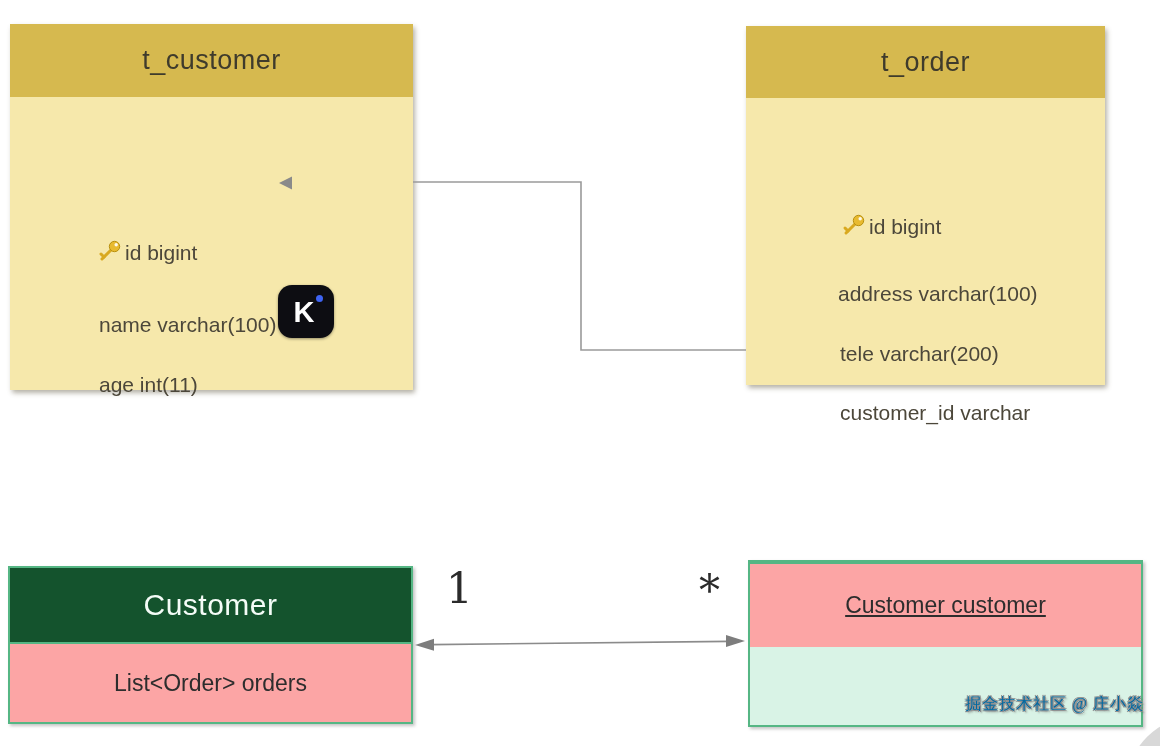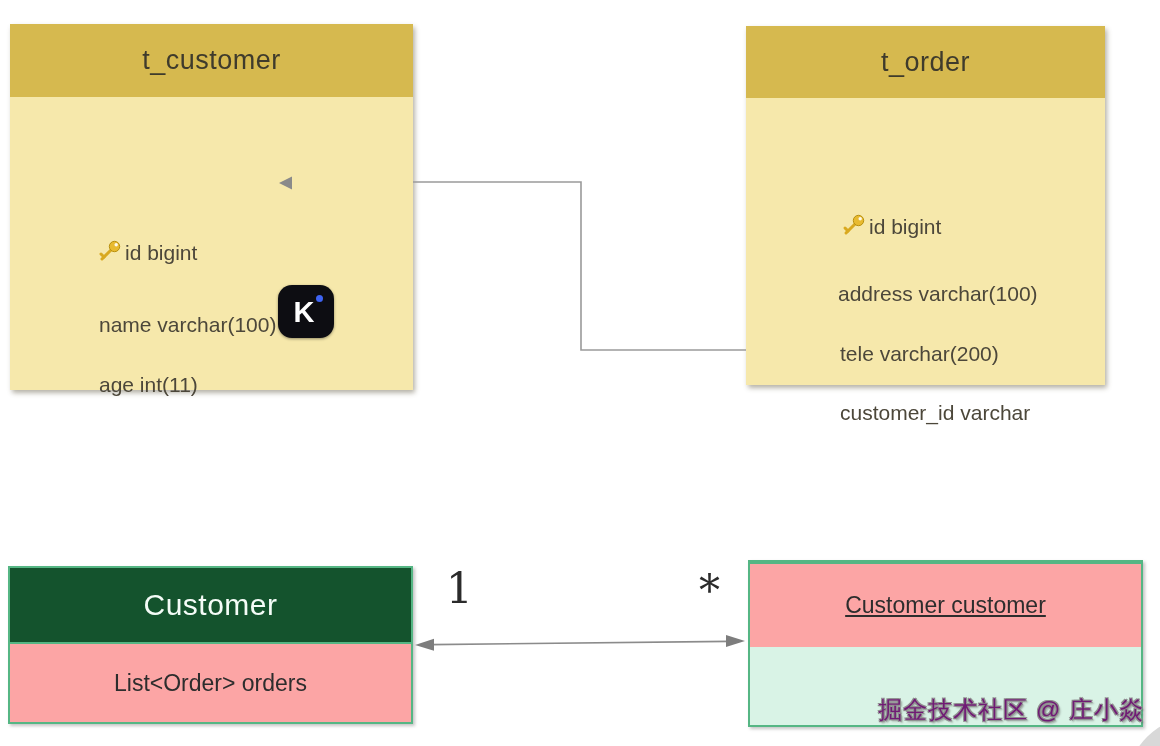--- a/index.html
+++ b/index.html
@@ -71,23 +71,24 @@
     color:#ffffff;font-size:29px;font-weight:700;line-height:1;
     position:relative;left:-2px;top:1px;
   }
   #k-badge .k-dot{
     position:absolute;right:11px;top:10px;width:7px;height:7px;
     border-radius:50%;background:#3e63f2;
   }
   
   #watermark{
     position:absolute;right:16px;top:694px;z-index:6;
-    font-size:24px;color:#701a75;letter-spacing:1px;white-space:nowrap;
+    font-size:16px;color:#0369a1;letter-spacing:1px;white-space:nowrap;
     text-shadow:-1px -1px 0 #8f8f8f,1px -1px 0 #8f8f8f,
                 -1px 1px 0 #8f8f8f,1px 1px 0 #8f8f8f,2px 2px 2px rgba(90,90,90,.55);
+    font-family:Liberation Serif, serif;
   }
   #corner-circle{
     position:absolute;left:1127px;top:717px;width:136px;height:136px;
     border-radius:50%;background:#d8d8d8;z-index:5;
   }
 </style>
 </head>
 <body>
 
 <div id="canvas">

